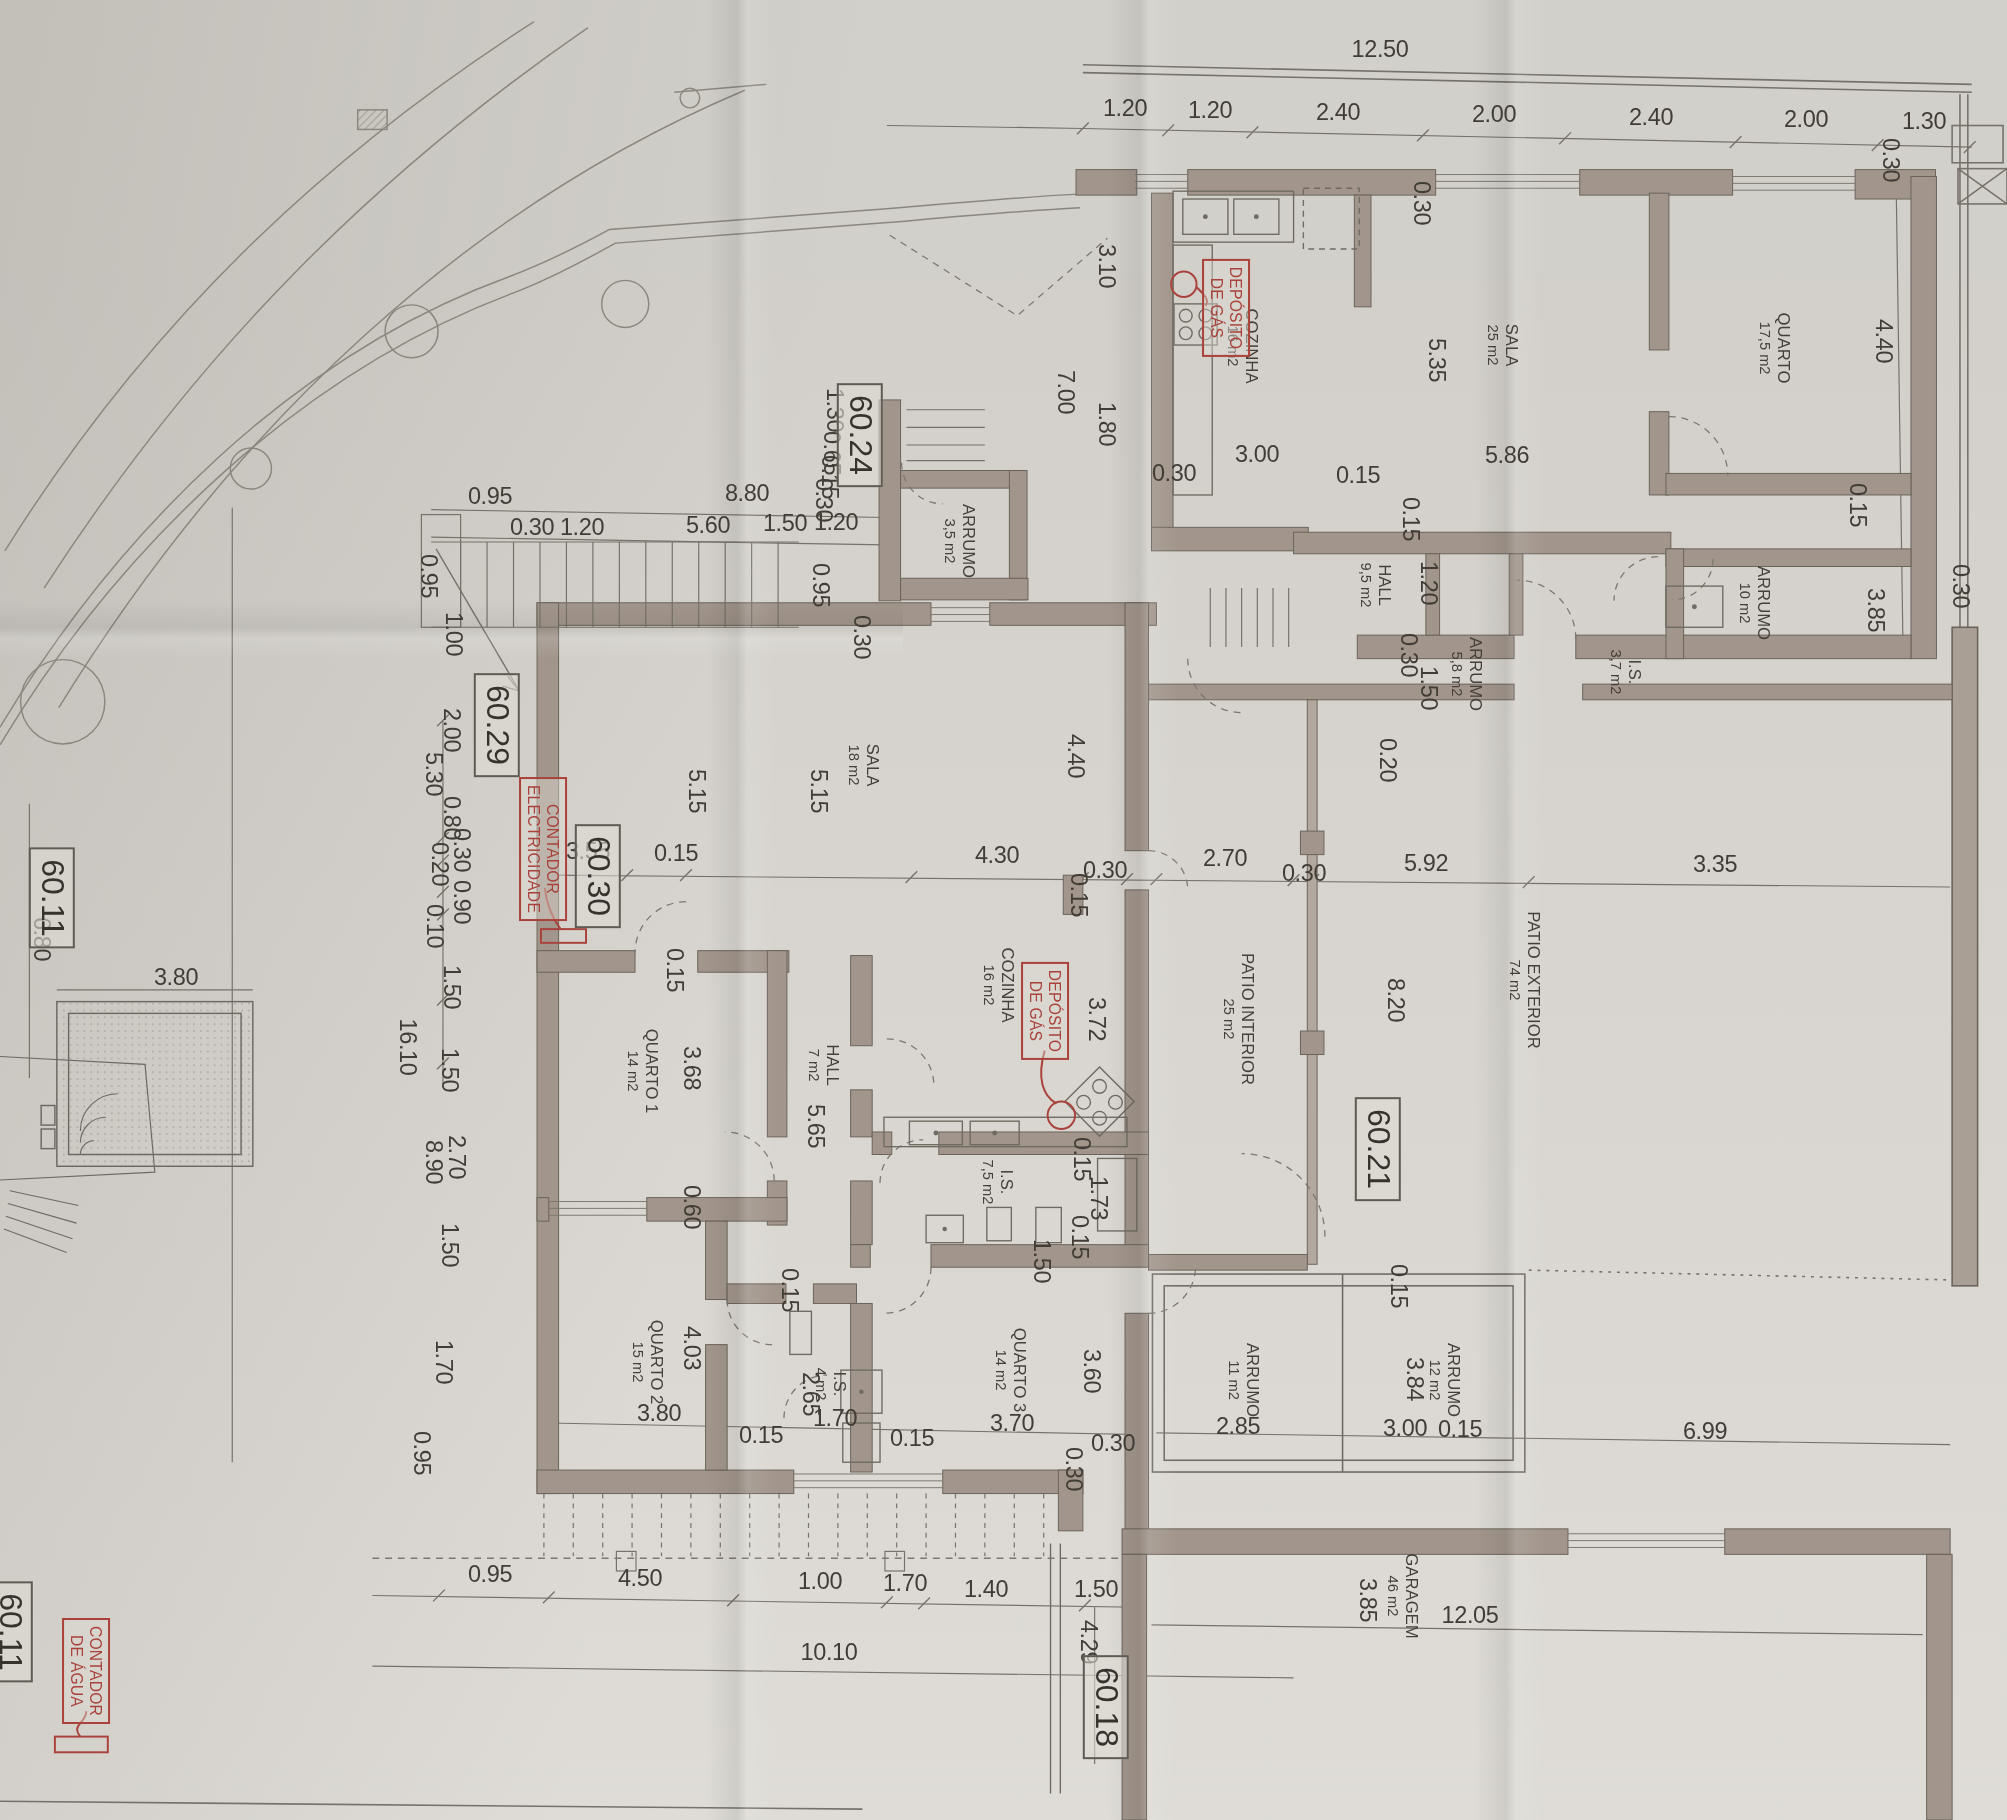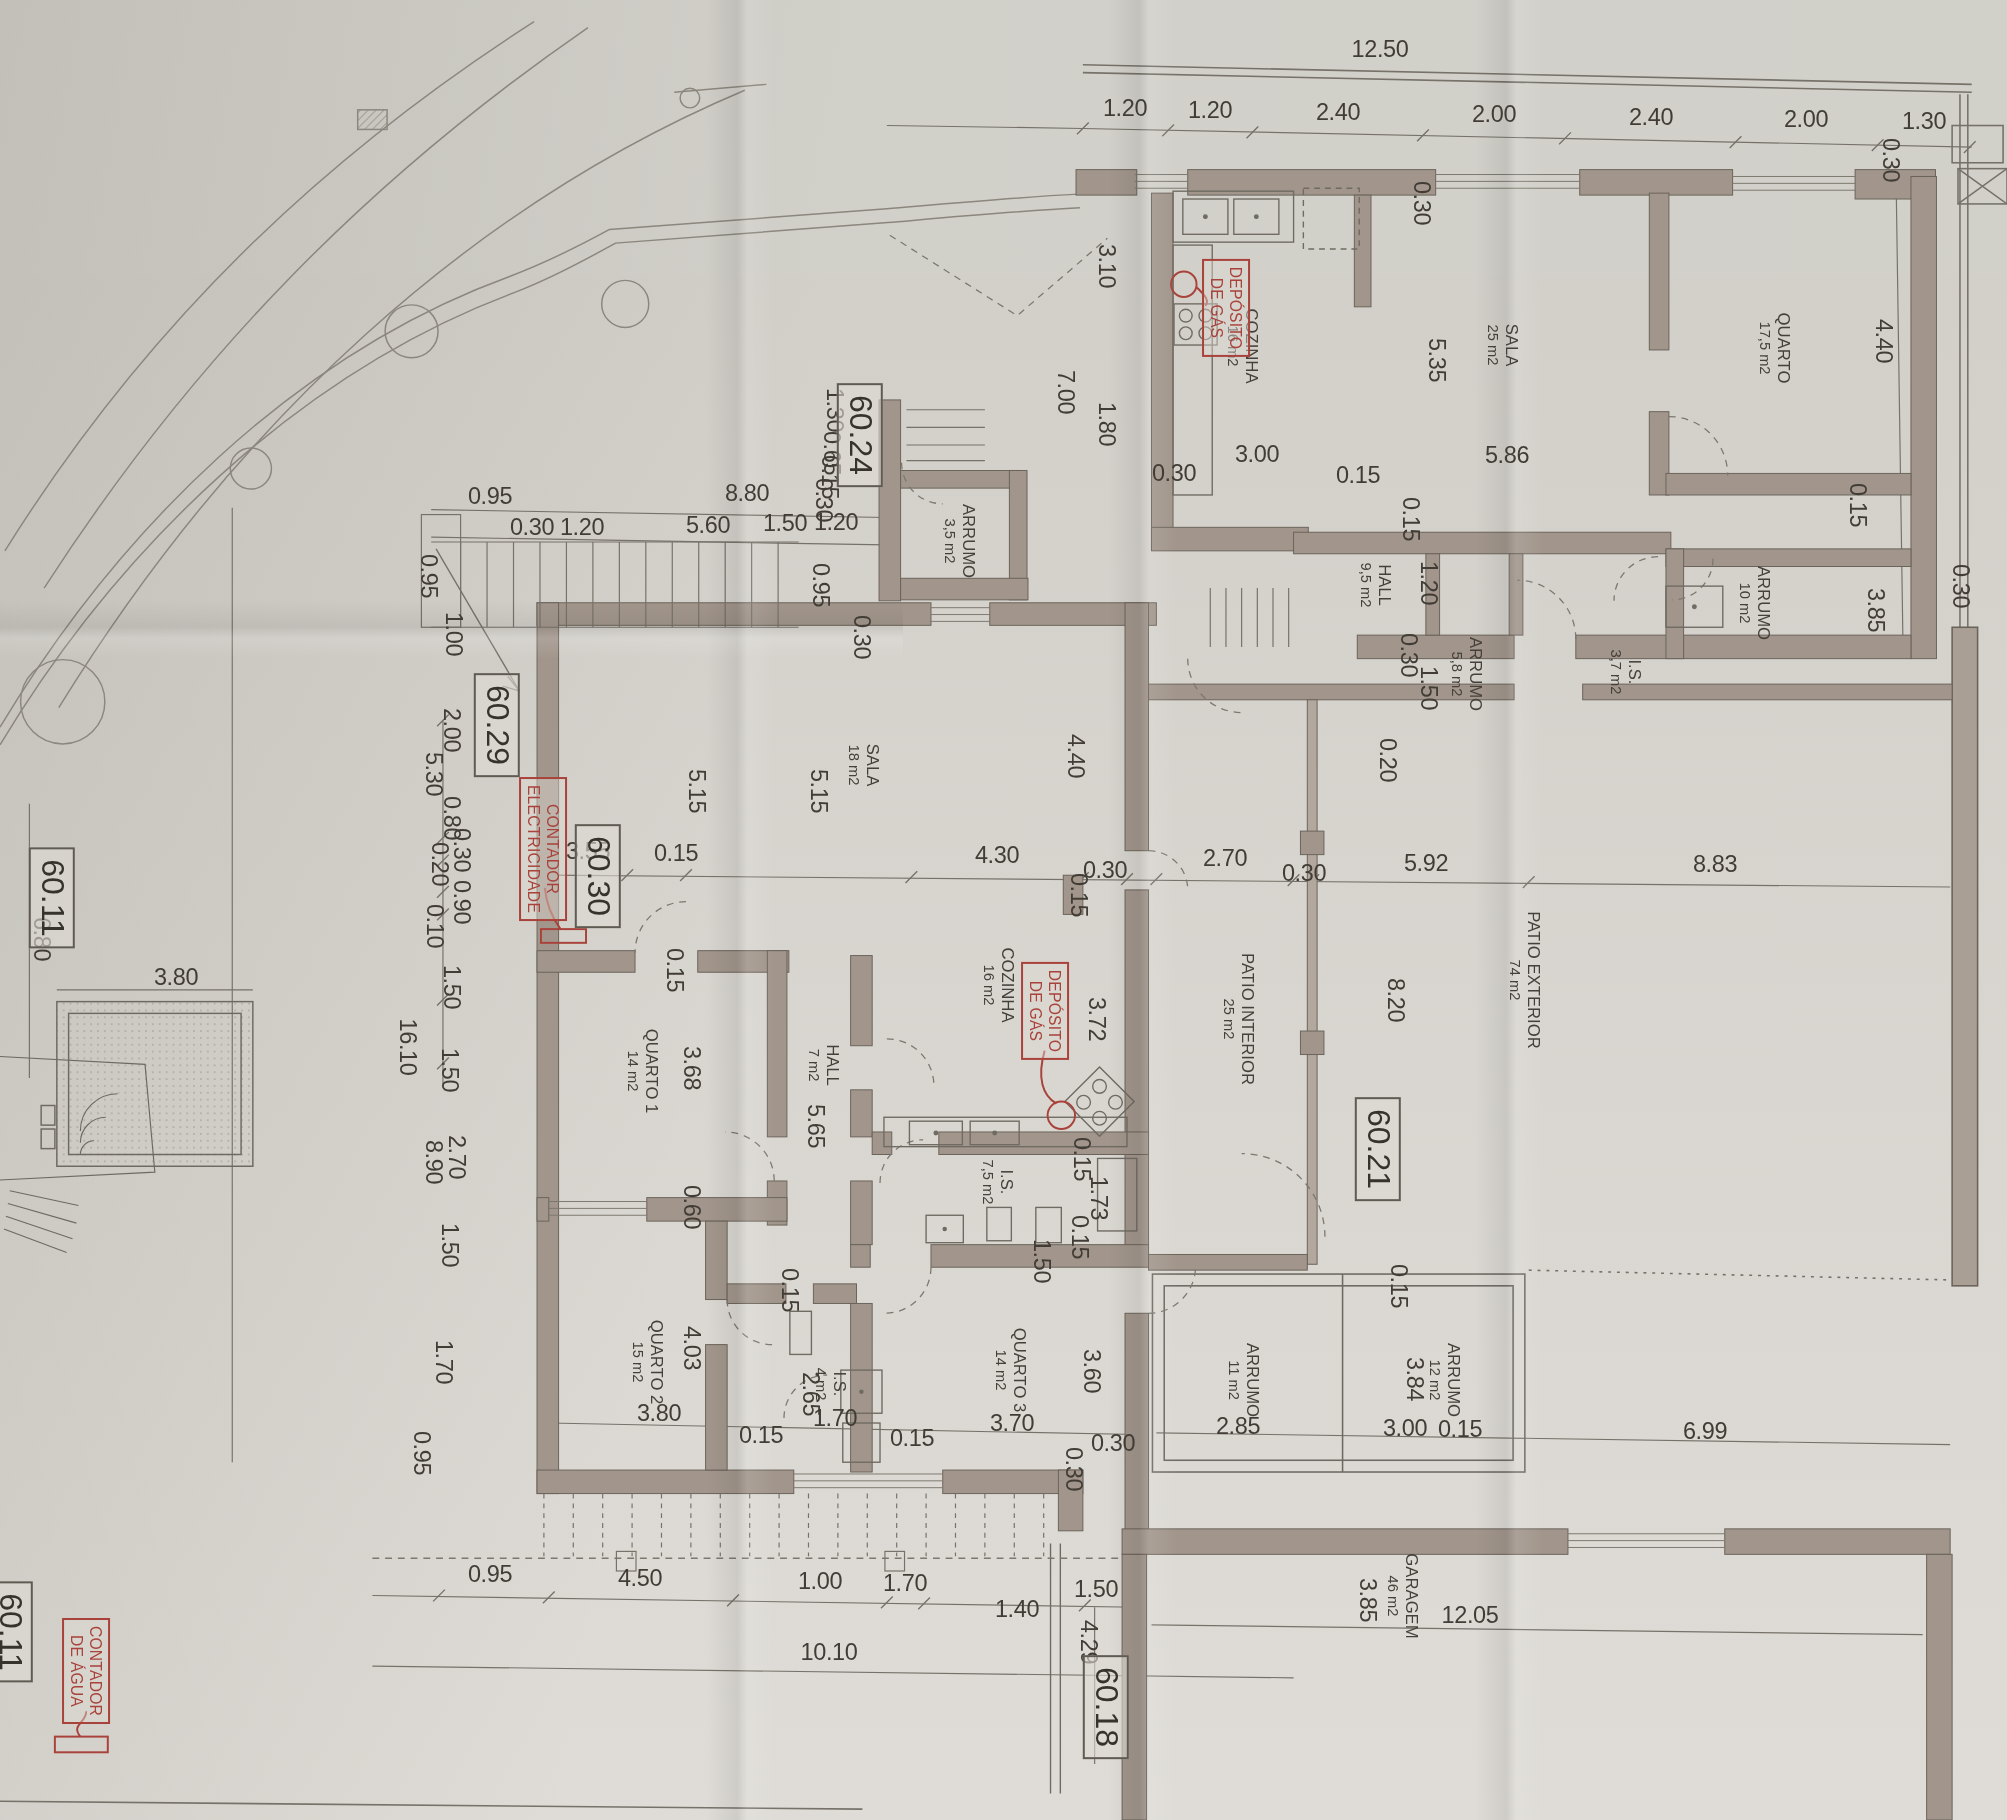--- a/index.html
+++ b/index.html
@@ -354,21 +354,21 @@
       <div class="lbl dim v" style="position: absolute; left: 421px; top: 1453px;">0.95</div>
       <div class="lbl dim" style="position: absolute; left: 176px; top: 977px;">3.80</div>
       <div class="lbl dim v" style="position: absolute; left: 41px; top: 939px;">6.80</div>
       <div class="lbl dim" style="position: absolute; left: 588px; top: 851px;">3.55</div>
       <div class="lbl dim" style="position: absolute; left: 676px; top: 853px;">0.15</div>
       <div class="lbl dim" style="position: absolute; left: 997px; top: 855px;">4.30</div>
       <div class="lbl dim" style="position: absolute; left: 1105px; top: 870px;">0.30</div>
       <div class="lbl dim" style="position: absolute; left: 1225px; top: 858px;">2.70</div>
       <div class="lbl dim" style="position: absolute; left: 1304px; top: 873px;">0.30</div>
       <div class="lbl dim" style="position: absolute; left: 1426px; top: 863px;">5.92</div>
-      <div class="lbl dim" style="position: absolute; left: 1715px; top: 864px;">8.83</div>
+      <div class="lbl dim" style="position: absolute; left: 1715px; top: 864px;">3.35</div>
       <div class="lbl dim v" style="position: absolute; left: 1075px; top: 756px;">4.40</div>
       <div class="lbl dim v" style="position: absolute; left: 1078px; top: 895px;">0.15</div>
       <div class="lbl dim v" style="position: absolute; left: 696px; top: 791px;">5.15</div>
       <div class="lbl dim v" style="position: absolute; left: 818px; top: 791px;">5.15</div>
       <div class="lbl dim v" style="position: absolute; left: 674px; top: 970px;">0.15</div>
       <div class="lbl dim v" style="position: absolute; left: 691px; top: 1068px;">3.68</div>
       <div class="lbl dim v" style="position: absolute; left: 691px; top: 1207px;">0.60</div>
       <div class="lbl dim v" style="position: absolute; left: 815px; top: 1126px;">5.65</div>
       <div class="lbl dim v" style="position: absolute; left: 1096px; top: 1019px;">3.72</div>
       <div class="lbl dim v" style="position: absolute; left: 1395px; top: 1000px;">8.20</div>
@@ -390,21 +390,21 @@
       <div class="lbl dim" style="position: absolute; left: 1238px; top: 1426px;">2.85</div>
       <div class="lbl dim v" style="position: absolute; left: 1414px; top: 1379px;">3.84</div>
       <div class="lbl dim v" style="position: absolute; left: 1398px; top: 1286px;">0.15</div>
       <div class="lbl dim" style="position: absolute; left: 1405px; top: 1428px;">3.00</div>
       <div class="lbl dim" style="position: absolute; left: 1460px; top: 1429px;">0.15</div>
       <div class="lbl dim" style="position: absolute; left: 1705px; top: 1431px;">6.99</div>
       <div class="lbl dim" style="position: absolute; left: 490px; top: 1574px;">0.95</div>
       <div class="lbl dim" style="position: absolute; left: 640px; top: 1578px;">4.50</div>
       <div class="lbl dim" style="position: absolute; left: 820px; top: 1581px;">1.00</div>
       <div class="lbl dim" style="position: absolute; left: 905px; top: 1583px;">1.70</div>
-      <div class="lbl dim" style="position: absolute; left: 1017px; top: 1589px; margin-top: 20px;">1.40</div>
+      <div class="lbl dim" style="position: absolute; left: 986px; top: 1589px;">1.40</div>
       <div class="lbl dim" style="position: absolute; left: 1096px; top: 1589px;">1.50</div>
       <div class="lbl dim" style="position: absolute; left: 829px; top: 1652px;">10.10</div>
       <div class="lbl dim v" style="position: absolute; left: 1088px; top: 1642px;">4.29</div>
       <div class="lbl dim v" style="position: absolute; left: 1367px; top: 1600px;">3.85</div>
       <div class="lbl dim" style="position: absolute; left: 1470px; top: 1615px;">12.05</div>
       <div class="lbl room v" style="position: absolute; left: 1242px; top: 346px;">
         <span class="nm">COZINHA</span>
         <span class="area">16 m2</span>
       </div>
       <div class="lbl room v" style="position: absolute; left: 1502px; top: 345px;">

